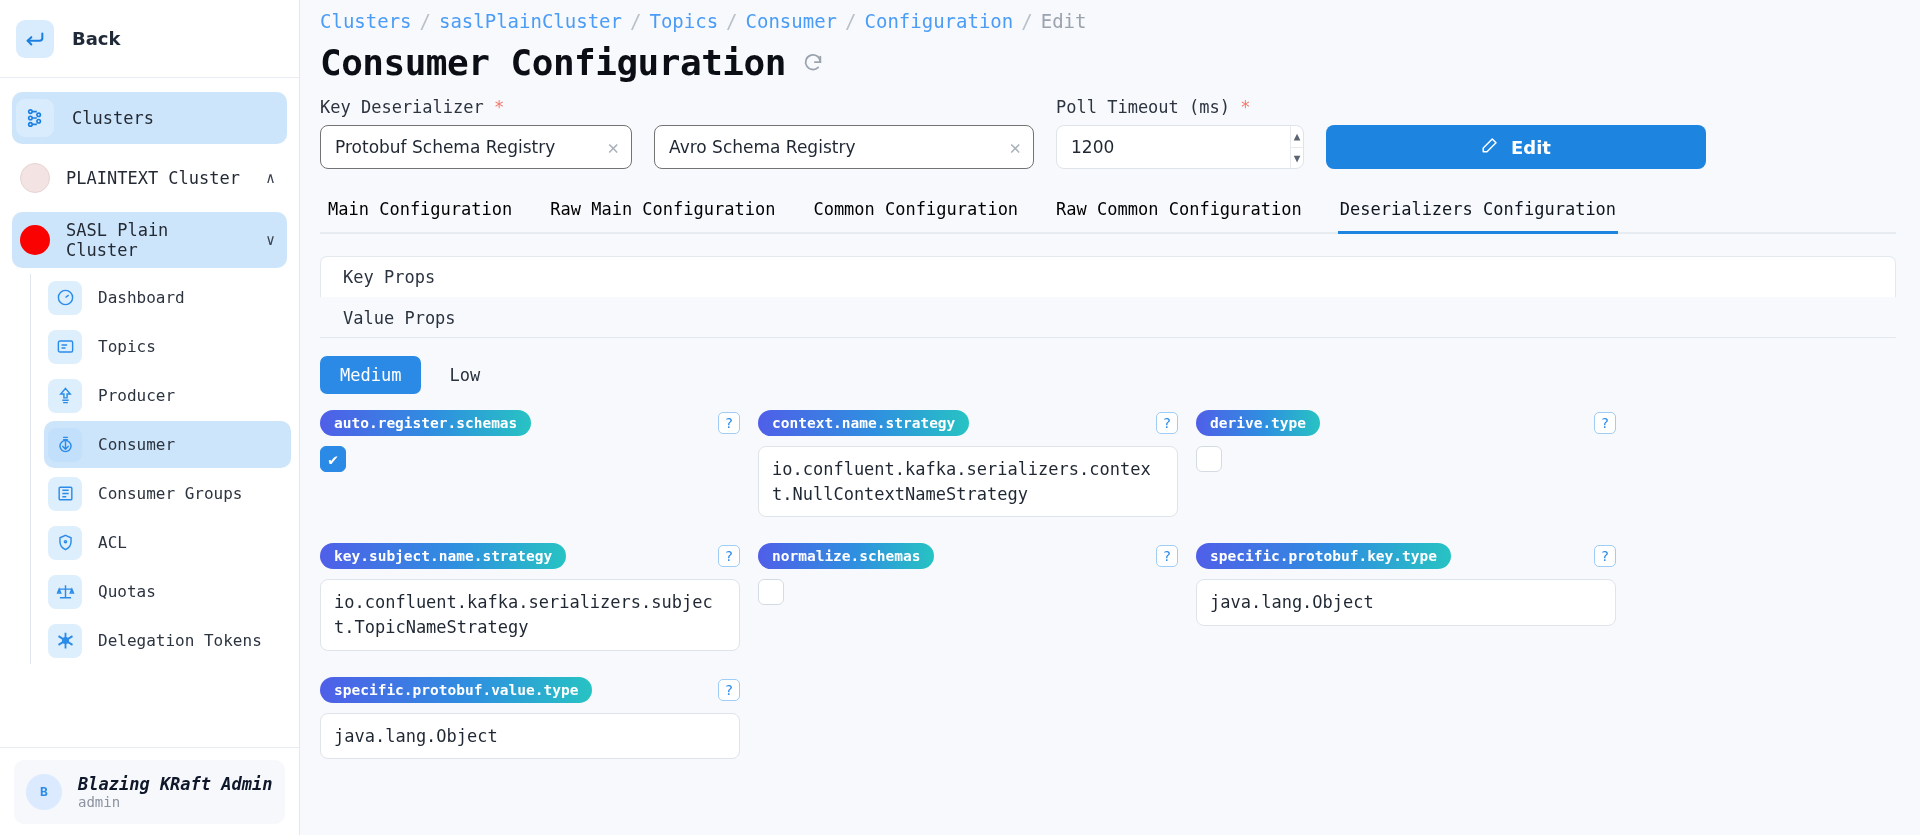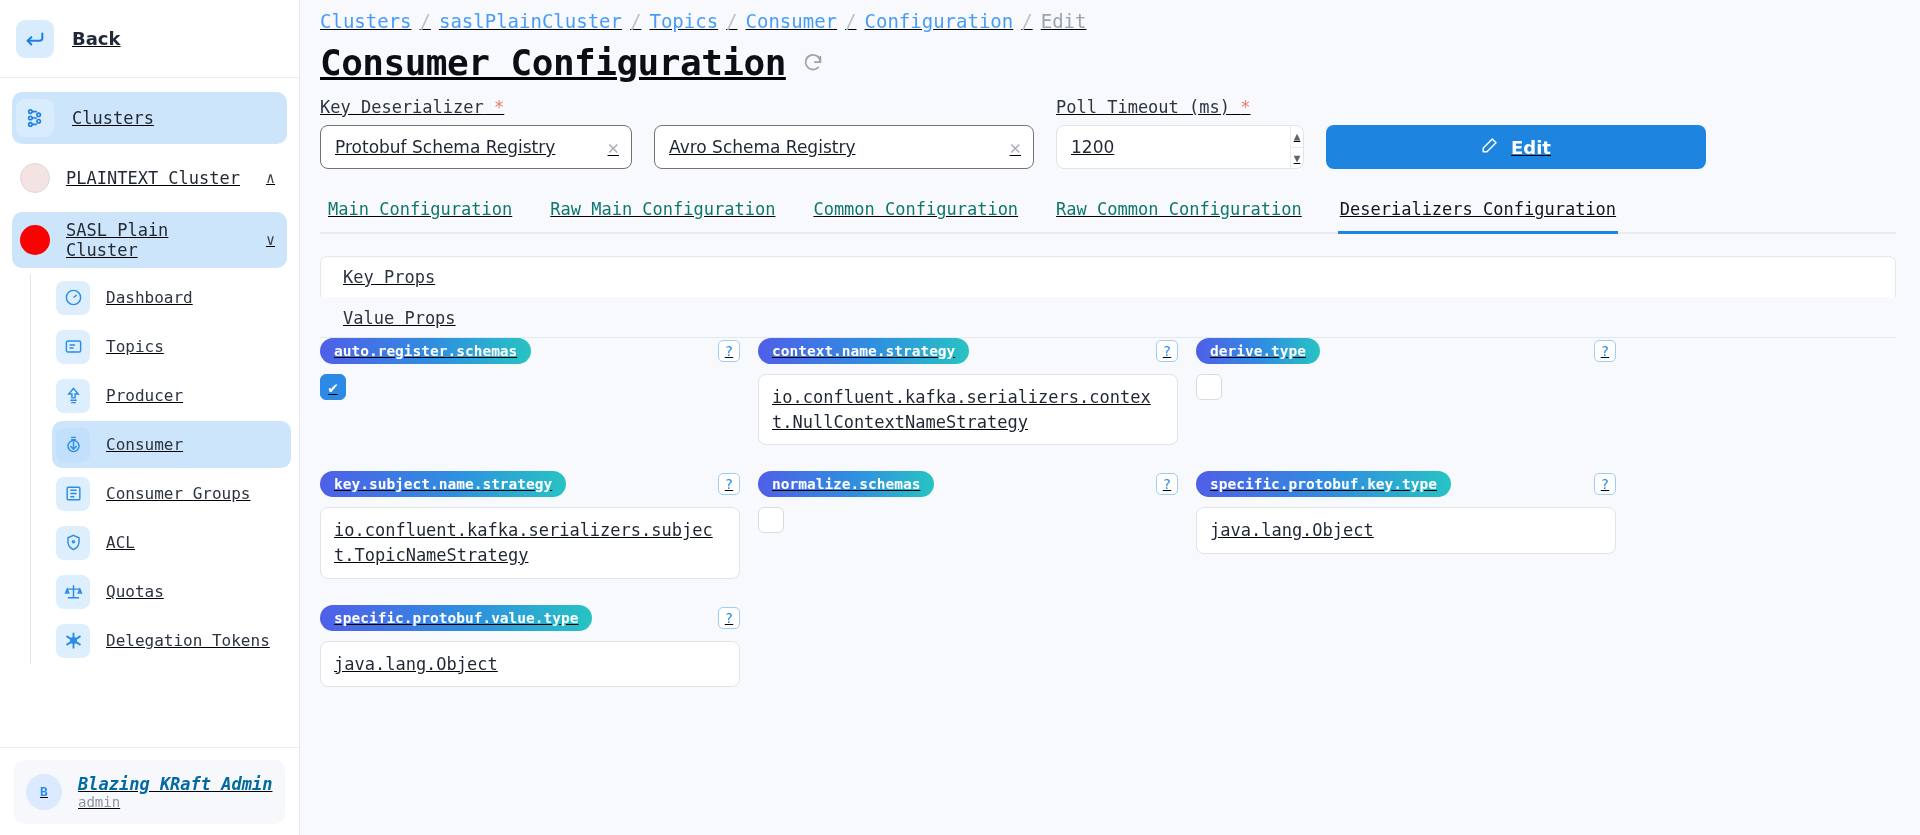--- a/index.html
+++ b/index.html
@@ -2,21 +2,21 @@
 <html><head>
 <meta charset="utf-8">
 <style>
   * { box-sizing: border-box; margin: 0; padding: 0; }
   html, body {
     width: 1920px; height: 835px;
     font-family: "DejaVu Sans Mono", "Liberation Mono", monospace;
     background: #f7f9fc;
     overflow: hidden;
   }
-  .app { display: flex; width: 1920px; height: 640px; text-decoration: underline; }
+  .app { display: flex; width: 1920px; height: 640px; }
 
   
   .sidebar {
     width: 300px; height: 835px; flex: 0 0 300px;
     background: #ffffff;
     border-right: 1px solid #e3e8ef;
     display: flex; flex-direction: column;
   }
   .back-row {
     height: 78px; flex: 0 0 78px;
@@ -50,21 +50,21 @@
     height: 56px; margin: 6px 12px; padding-left: 8px;
     border-radius: 10px; cursor: pointer;
   }
   .cluster-row.active { background: #cde5fb; }
   .dot { width: 30px; height: 30px; border-radius: 50%; flex: 0 0 30px; }
   .dot.plaintext { background: #f3e3e2; border: 1px solid #e6d4d3; }
   .dot.sasl { background: #fa0202; }
   .cluster-name { font-size: 17px; color: #232a34; flex: 1 1 auto; }
   .chev { color: #3b4351; font-size: 15px; padding-right: 12px; }
 
-  .sub-list { position: relative; margin-left: 30px; padding-left: 12px; }
+  .sub-list { position: relative; margin-left: 30px; padding-left: 4px; }
   .sub-list:before {
     content: ""; position: absolute; left: 0; top: 0; bottom: 0;
     width: 1px; background: #dfe5ec;
   }
   .sub-item {
     display: flex; align-items: center; gap: 16px;
     min-height: 47px; margin: 2px 8px 2px 10px; padding: 4px;
     border-radius: 10px; cursor: pointer;
   }
   .sub-item.active { background: #cde5fb; }
@@ -85,21 +85,21 @@
     display: flex; align-items: center; gap: 16px;
     background: #f6f8fb; border-radius: 10px;
     width: 100%; height: 64px; padding-left: 12px;
   }
   .avatar {
     width: 36px; height: 36px; border-radius: 50%; flex: 0 0 36px;
     background: #dbeafe; color: #2a8ce8;
     display: flex; align-items: center; justify-content: center;
     font-size: 13px; font-weight: 700;
   }
-  .user-name { font-size: 17px; font-style: italic; font-weight: 700; color: #0369a1;
+  .user-name { font-size: 17px; font-style: italic; font-weight: 700; color: #0f172a;
     font-family: "DejaVu Sans Mono","Liberation Mono",monospace; text-align: center; }
   .user-role { font-size: 14px; color: #8b93a1; }
 
   
   .main { flex: 1 1 auto; height: 835px; overflow: hidden; padding: 0 24px 0 20px; }
 
   .breadcrumb { display: flex; align-items: center; gap: 8px; padding: 10px 0 4px 0;
     font-size: 19px; }
   .crumb { color: #4a9cf6; cursor: pointer; }
   .crumb.last { color: #9aa3ae; cursor: default; }
@@ -141,21 +141,21 @@
   .spin + .spin { border-top: 1px solid #e7ebf0; }
   .edit-btn {
     height: 44px; width: 380px; border-radius: 8px; border: 0;
     background: #1d84e0; color: #fff; font-size: 18px; font-weight: 700;
     display: flex; align-items: center; justify-content: center; gap: 12px;
     cursor: pointer; font-family: "DejaVu Sans","Liberation Sans",sans-serif;
   }
 
   .tabbar { display: flex; gap: 34px; border-bottom: 2px solid #e7ecf2;
     padding: 0 6px; }
-  .tab { font-size: 17px; color: #0f766e; padding: 8px 2px 12px 2px;
+  .tab { font-size: 17px; color: #000000; padding: 8px 2px 12px 2px;
     cursor: pointer; border-bottom: 3px solid transparent; margin-bottom: -2px; }
   .tab.active { color: #0f1620; border-bottom-color: #1d84e0; }
 
   .panel { margin-top: 22px; }
   .subtabs { display: flex; flex-direction: column; }
   .subtab {
     font-size: 17px; color: #2b3340; padding: 10px 22px;
     border: 1px solid transparent; border-bottom: 0; cursor: pointer;
     border-radius: 7px 7px 0 0;
   }
@@ -415,20 +415,24 @@
     </div>
 
     <section class="panel">
 
       <div class="subtabs">
         <div class="subtab active">Key Props</div>
         <div class="subtab">Value Props</div>
       </div>
       <div class="subtabs-line"></div>
 
+      <div class="seg">
+        <div class="seg-btn active">Medium</div>
+        <div class="seg-btn">Low</div>
+      </div>
 
       <div class="grid">
 
         <div class="cell">
           <div class="badge-row">
             <span class="badge">auto.register.schemas</span>
             <span class="help">?</span>
           </div>
           <div class="chk on">
             <span>✔</span>

